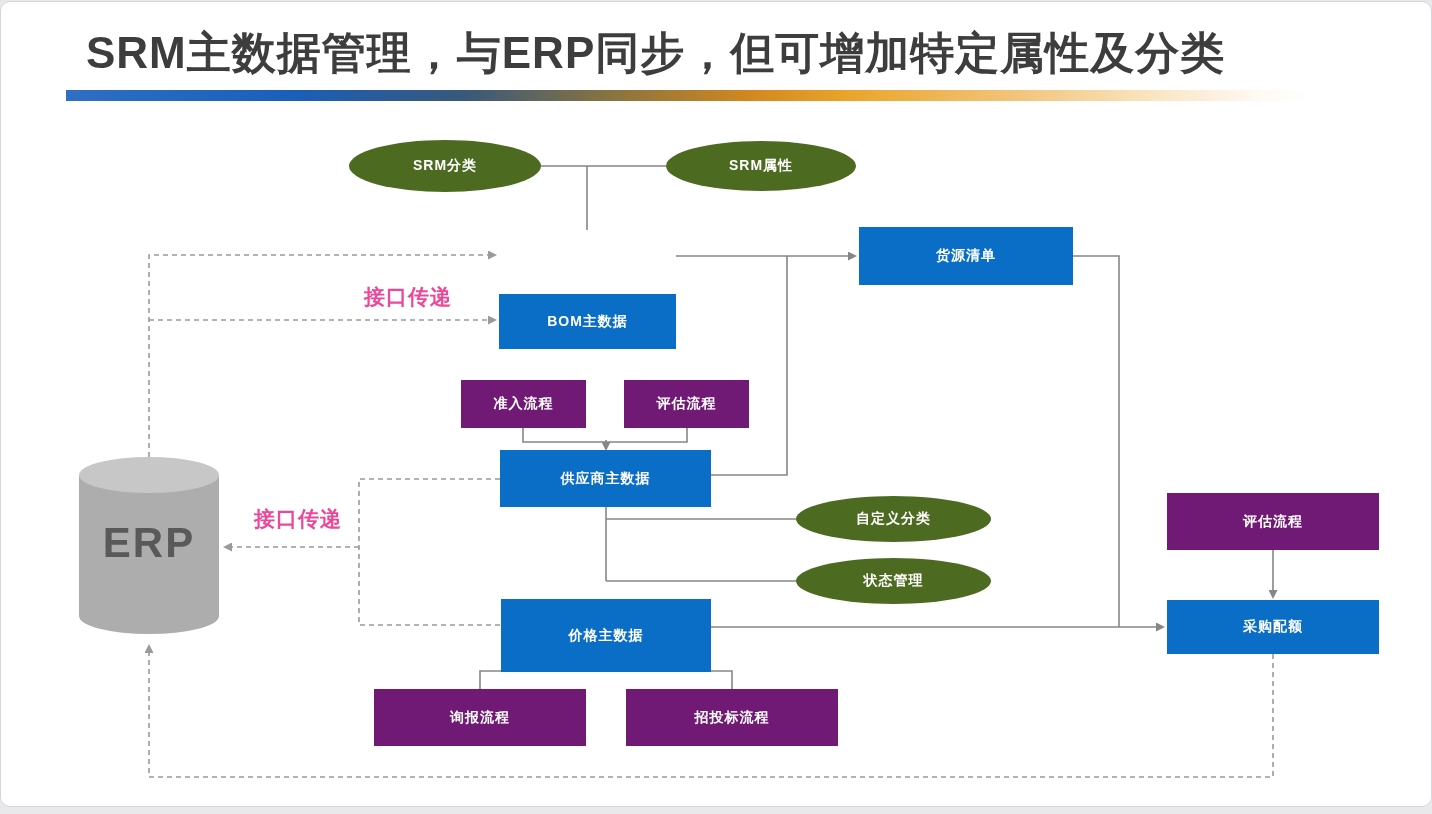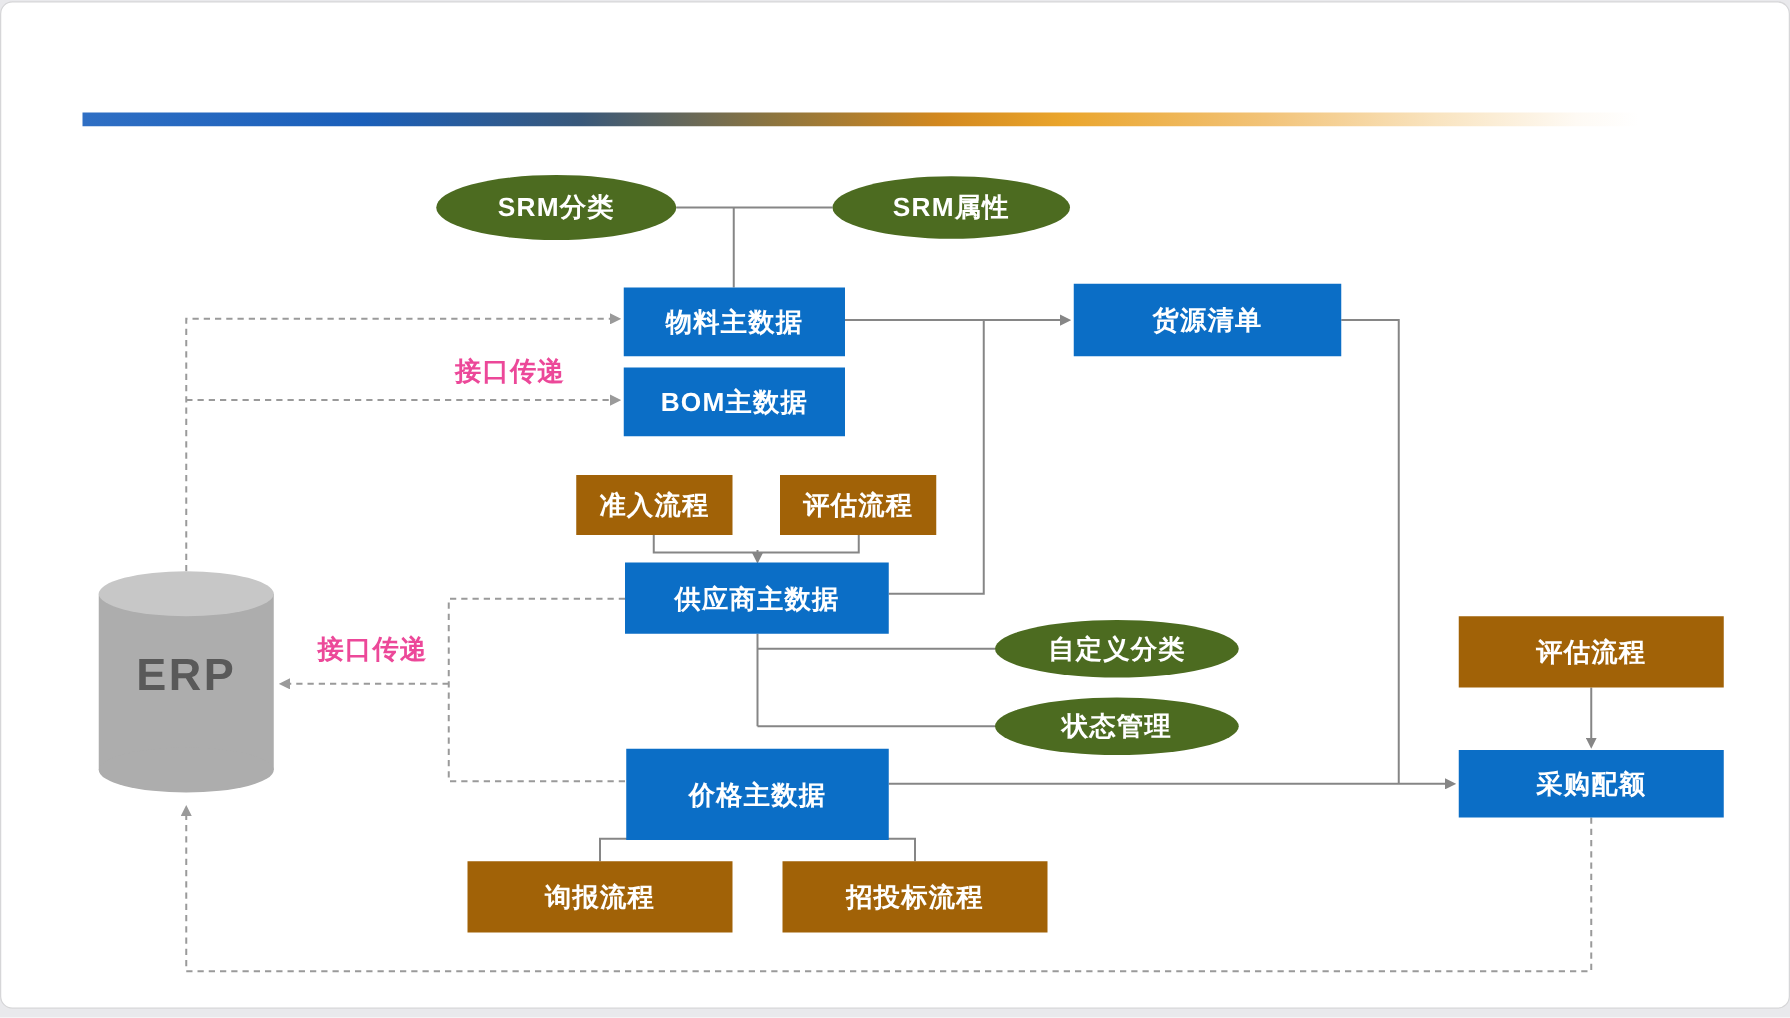--- a/index.html
+++ b/index.html
@@ -27,48 +27,49 @@
     background:linear-gradient(90deg,
       #2f6fc4 0%, #1a5fba 18%, #39587a 32%, #8a7440 44%,
       #d2881f 55%, #eaa52c 63%, #f2c378 76%, #f9e4c0 87%,
       #fefaf4 96%, #ffffff 100%);
   }
 
   svg.connectors{position:absolute;left:0;top:0;z-index:1;}
 
   .node{
     position:absolute;display:flex;align-items:center;justify-content:center;
-    color:#ffffff;font-weight:700;font-size:21px;z-index:2;
+    color:#ffffff;font-weight:700;font-size:14px;z-index:2;
     letter-spacing:1px;white-space:nowrap;
   }
   .blue{background:#0b6ec6;}
-  .orange{background:#a16207;}
+  .orange{background:#701a75;}
   .ellipse{background:#4c6b20;border-radius:50%;}
 
   .conn-label{
     position:absolute;z-index:2;font-size:21px;font-weight:700;color:#ec4899;
     letter-spacing:1px;white-space:nowrap;
   }
 
   .cylinder{position:absolute;left:78px;top:455px;width:140px;height:177px;z-index:2;}
   .cyl-body{position:absolute;left:0;top:18px;width:140px;height:141px;background:#adadad;}
   .cyl-top{position:absolute;left:0;top:0;width:140px;height:36px;border-radius:50%;background:#c7c7c7;}
   .cyl-bottom{position:absolute;left:0;bottom:0;width:140px;height:36px;border-radius:50%;background:#adadad;}
   .erp-label{
     position:absolute;left:0;top:62px;width:100%;text-align:center;
-    font-size:36px;font-weight:800;color:#595959;letter-spacing:2px;
+    font-size:42px;font-weight:800;color:#595959;letter-spacing:2px;
   }
 </style>
 </head>
 <body>
 
 <div class="stage">
   <div class="slide">
     <div class="content">
 
+      <div class="page-title">SRM主数据管理，与ERP同步，但可增加特定属性及分类</div>
       <div class="title-bar"></div>
 
       <svg class="connectors" width="1432" height="814" viewBox="0 0 1432 814">
         <defs>
           <marker id="arw" markerWidth="9" markerHeight="9" refX="1" refY="4.5" orient="auto" markerUnits="userSpaceOnUse">
             <path d="M0,0 L9,4.5 L0,9 Z" fill="#868686"></path>
           </marker>
           <marker id="arwd" markerWidth="9" markerHeight="9" refX="1" refY="4.5" orient="auto" markerUnits="userSpaceOnUse">
             <path d="M0,0 L9,4.5 L0,9 Z" fill="#9a9a9a"></path>
           </marker>
@@ -98,21 +99,20 @@
           <path d="M358 545 H230" marker-end="url(#arwd)"></path>
           <path d="M1272 652 V775 H148 V650" marker-end="url(#arwd)"></path>
         </g>
       </svg>
 
       <div class="node ellipse" style="left:348px;top:138px;width:192px;height:52px;">SRM分类</div>
       <div class="node ellipse" style="left:665px;top:139px;width:190px;height:50px;">SRM属性</div>
       <div class="node ellipse" style="left:795px;top:494px;width:195px;height:46px;">自定义分类</div>
       <div class="node ellipse" style="left:795px;top:556px;width:195px;height:46px;">状态管理</div>
 
-      <div class="node blue" style="left:498px;top:228px;width:177px;height:55px;">物料主数据</div>
       <div class="node blue" style="left:498px;top:292px;width:177px;height:55px;">BOM主数据</div>
       <div class="node blue" style="left:858px;top:225px;width:214px;height:58px;">货源清单</div>
       <div class="node blue" style="left:499px;top:448px;width:211px;height:57px;">供应商主数据</div>
       <div class="node blue" style="left:500px;top:597px;width:210px;height:73px;">价格主数据</div>
       <div class="node blue" style="left:1166px;top:598px;width:212px;height:54px;">采购配额</div>
 
       <div class="node orange" style="left:460px;top:378px;width:125px;height:48px;">准入流程</div>
       <div class="node orange" style="left:623px;top:378px;width:125px;height:48px;">评估流程</div>
       <div class="node orange" style="left:1166px;top:491px;width:212px;height:57px;">评估流程</div>
       <div class="node orange" style="left:373px;top:687px;width:212px;height:57px;">询报流程</div>

